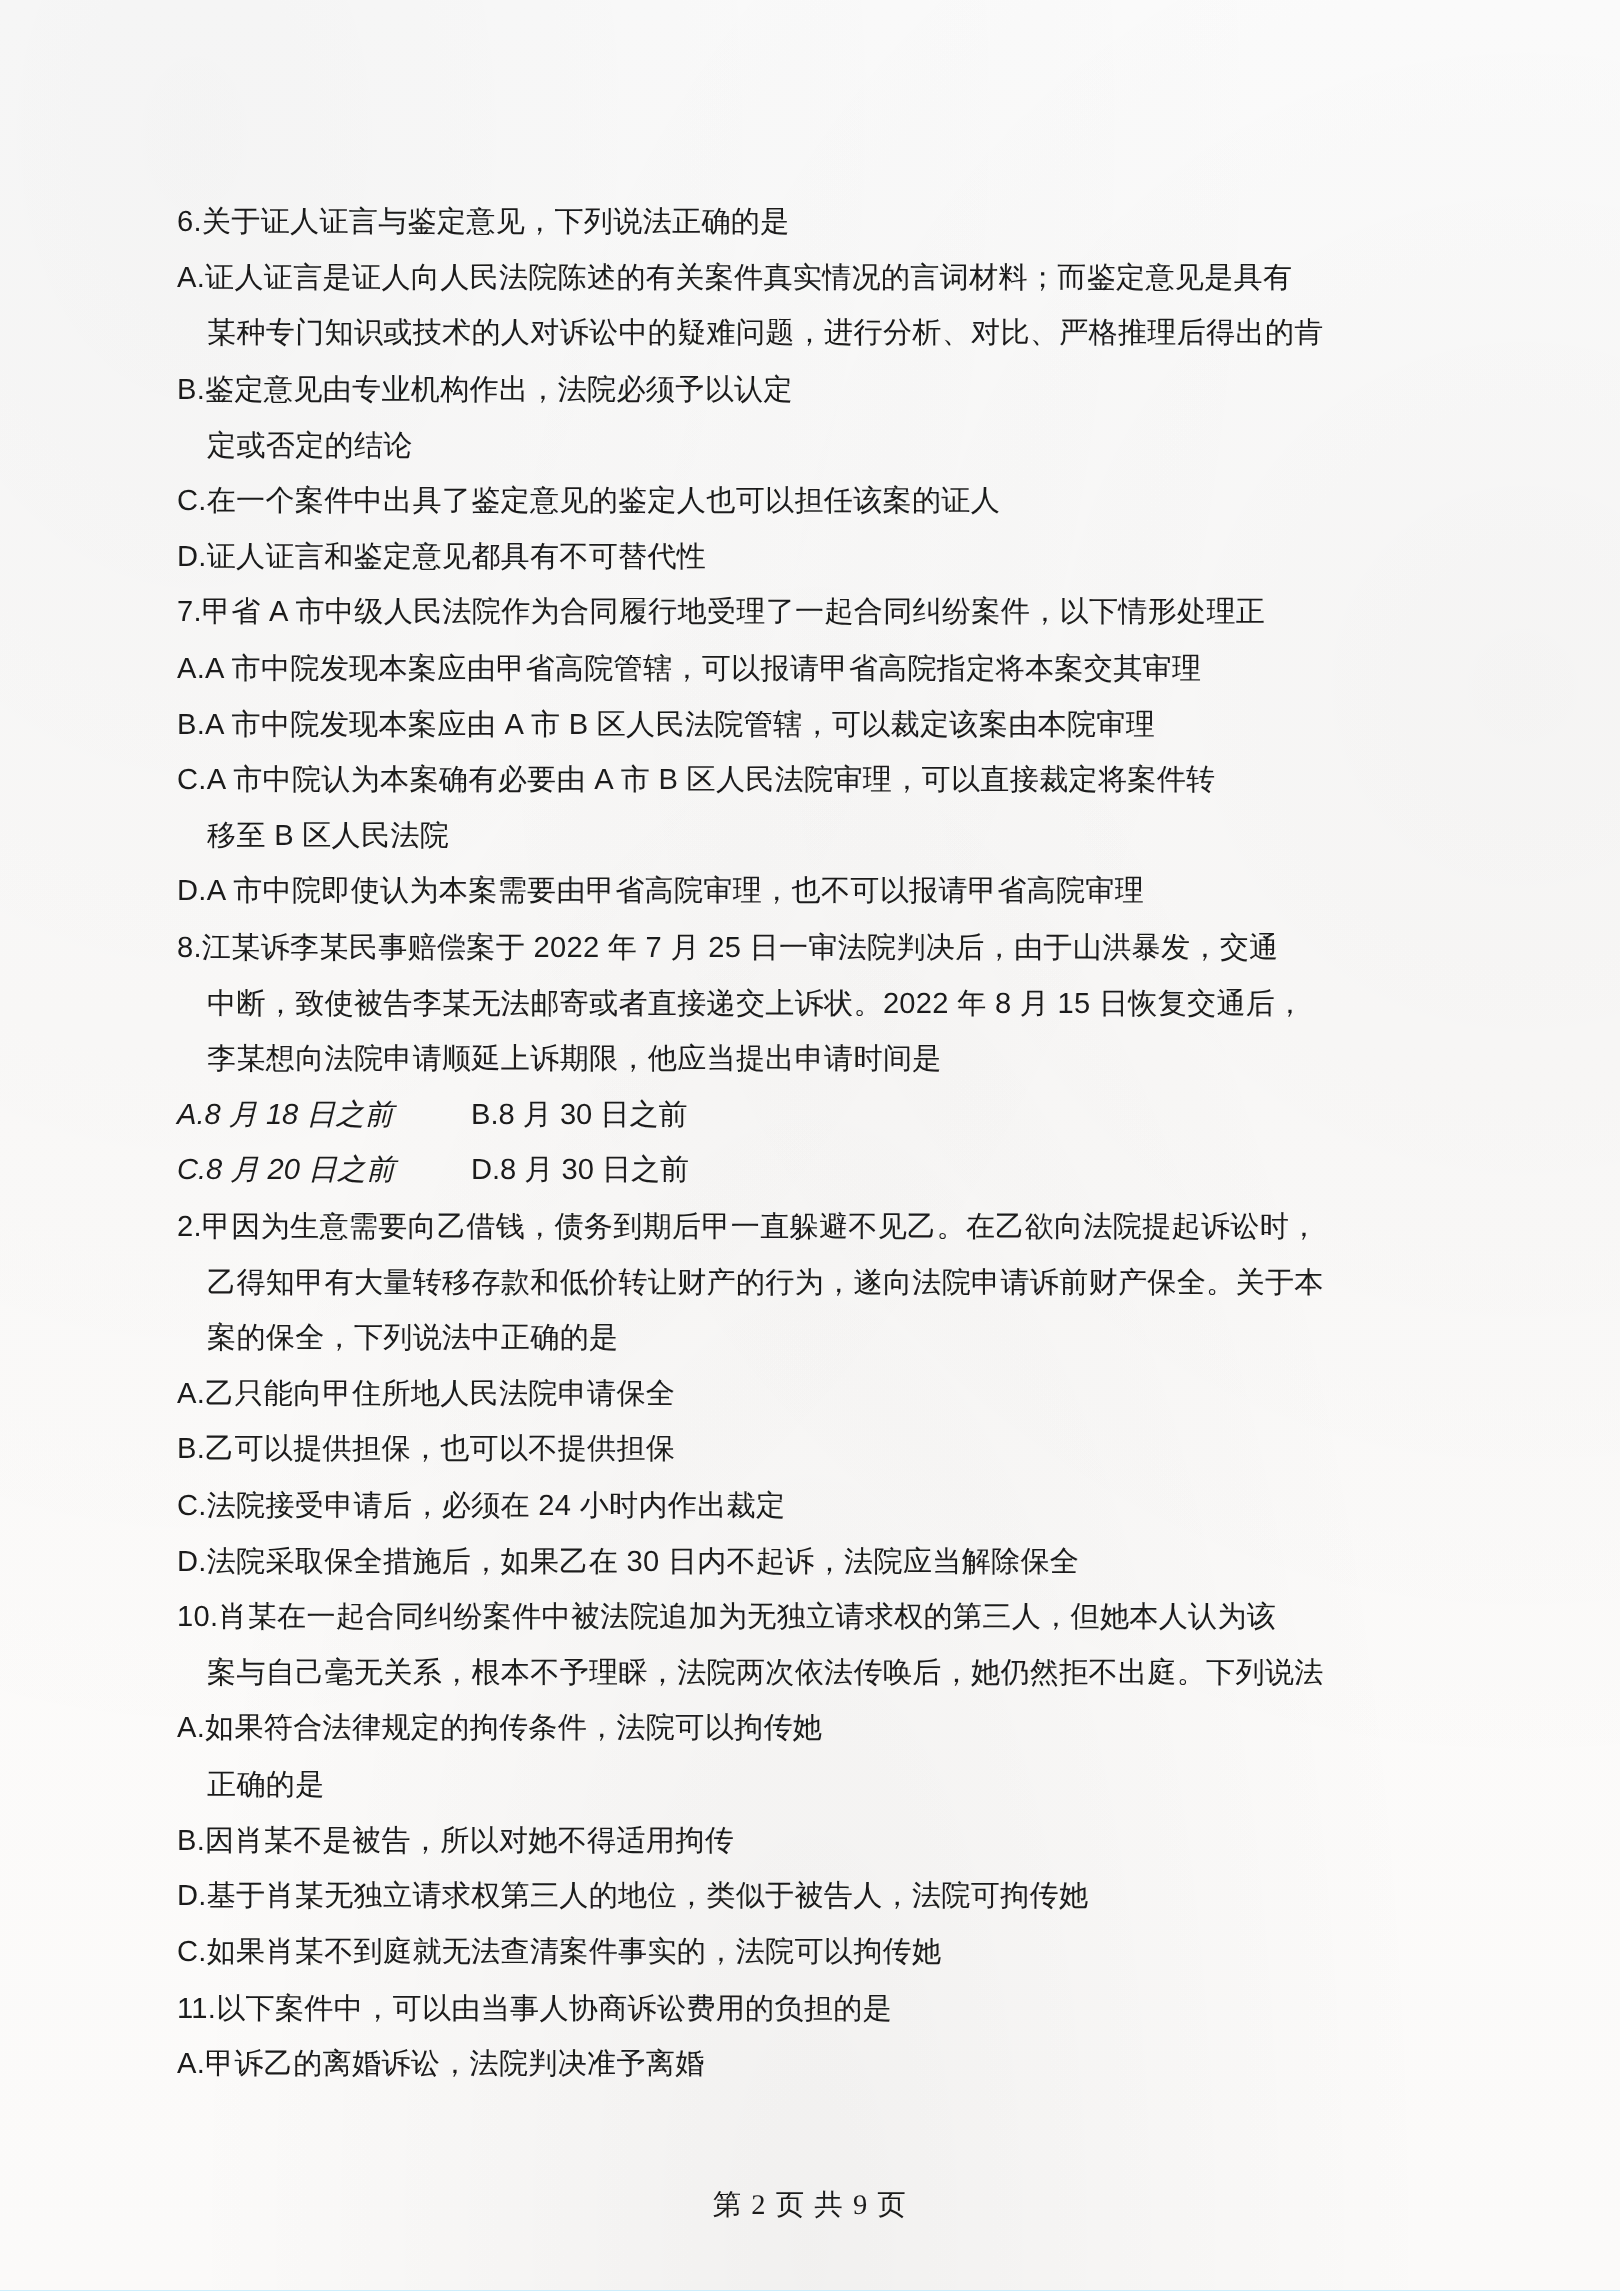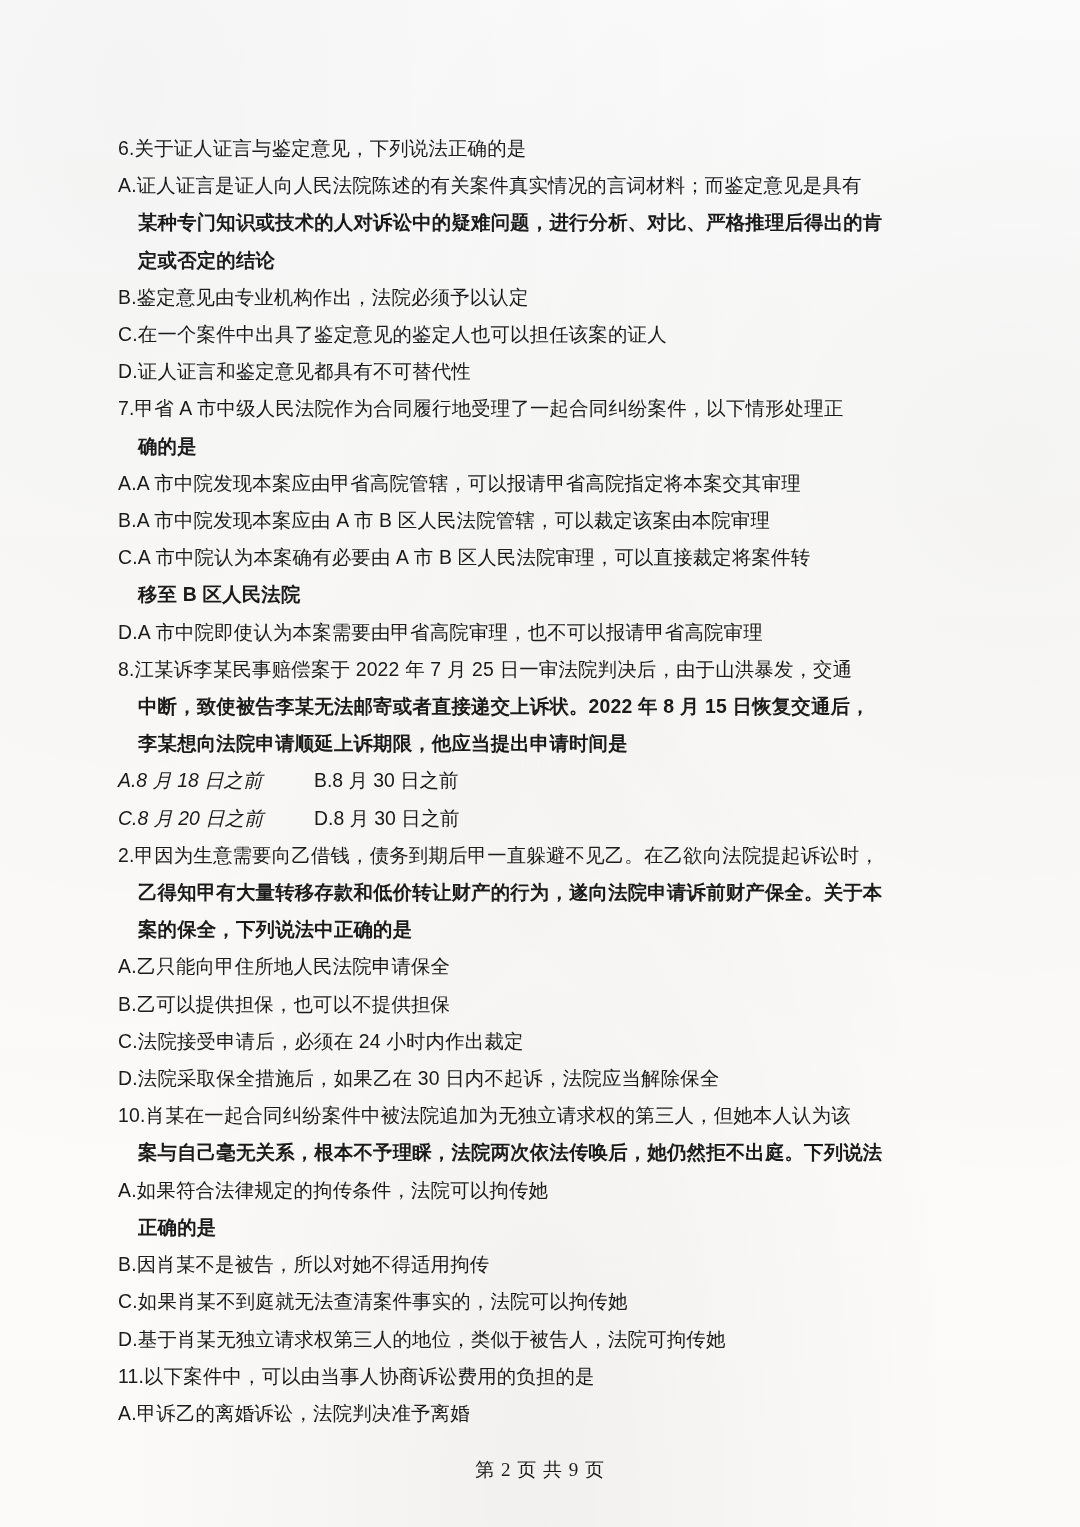--- a/index.html
+++ b/index.html
@@ -40,21 +40,20 @@
   .line {
     font-size: 19.4px;
     line-height: 37.2px;
     color: #1b1b1b;
     letter-spacing: 0.2px;
     white-space: pre-wrap;
     font-family: "Liberation Sans", sans-serif;
   }
   .line.indent {
     padding-left: 20px;
-    font-weight: bold;
   }
   .opts-2col {
     display: flex;
     font-size: 19.4px;
     line-height: 37.2px;
     color: #1b1b1b;
   }
   .opts-2col .c1 { width: 196px; flex: 0 0 196px; font-style: italic; }
   .opts-2col .c2 { flex: 1 1 auto; }
   .footer {
@@ -74,29 +73,28 @@
 
 <div class="page">
   <div class="paper-texture"></div>
 
   <div class="content">
 
     <div class="q">
       <div class="line">6.关于证人证言与鉴定意见，下列说法正确的是</div>
       <div class="line">A.证人证言是证人向人民法院陈述的有关案件真实情况的言词材料；而鉴定意见是具有</div>
       <div class="line indent">某种专门知识或技术的人对诉讼中的疑难问题，进行分析、对比、严格推理后得出的肯</div>
+      <div class="line">B.鉴定意见由专业机构作出，法院必须予以认定</div>
       <div class="line indent">定或否定的结论</div>
-      <div class="line">B.鉴定意见由专业机构作出，法院必须予以认定</div>
       <div class="line">C.在一个案件中出具了鉴定意见的鉴定人也可以担任该案的证人</div>
       <div class="line">D.证人证言和鉴定意见都具有不可替代性</div>
     </div>
 
     <div class="q">
       <div class="line">7.甲省 A 市中级人民法院作为合同履行地受理了一起合同纠纷案件，以下情形处理正</div>
-      <div class="line indent">确的是</div>
       <div class="line">A.A 市中院发现本案应由甲省高院管辖，可以报请甲省高院指定将本案交其审理</div>
       <div class="line">B.A 市中院发现本案应由 A 市 B 区人民法院管辖，可以裁定该案由本院审理</div>
       <div class="line">C.A 市中院认为本案确有必要由 A 市 B 区人民法院审理，可以直接裁定将案件转</div>
       <div class="line indent">移至 B 区人民法院</div>
       <div class="line">D.A 市中院即使认为本案需要由甲省高院审理，也不可以报请甲省高院审理</div>
     </div>
 
     <div class="q">
       <div class="line">8.江某诉李某民事赔偿案于 2022 年 7 月 25 日一审法院判决后，由于山洪暴发，交通</div>
       <div class="line indent">中断，致使被告李某无法邮寄或者直接递交上诉状。2022 年 8 月 15 日恢复交通后，</div>
@@ -120,22 +118,22 @@
       <div class="line">C.法院接受申请后，必须在 24 小时内作出裁定</div>
       <div class="line">D.法院采取保全措施后，如果乙在 30 日内不起诉，法院应当解除保全</div>
     </div>
 
     <div class="q">
       <div class="line">10.肖某在一起合同纠纷案件中被法院追加为无独立请求权的第三人，但她本人认为该</div>
       <div class="line indent">案与自己毫无关系，根本不予理睬，法院两次依法传唤后，她仍然拒不出庭。下列说法</div>
       <div class="line">A.如果符合法律规定的拘传条件，法院可以拘传她</div>
       <div class="line indent">正确的是</div>
       <div class="line">B.因肖某不是被告，所以对她不得适用拘传</div>
+      <div class="line">D.基于肖某无独立请求权第三人的地位，类似于被告人，法院可拘传她</div>
       <div class="line">C.如果肖某不到庭就无法查清案件事实的，法院可以拘传她</div>
-      <div class="line">D.基于肖某无独立请求权第三人的地位，类似于被告人，法院可拘传她</div>
     </div>
 
     <div class="q">
       <div class="line">11.以下案件中，可以由当事人协商诉讼费用的负担的是</div>
       <div class="line">A.甲诉乙的离婚诉讼，法院判决准予离婚</div>
     </div>
 
   </div>
 
   <div class="footer">第 2 页 共 9 页</div>

